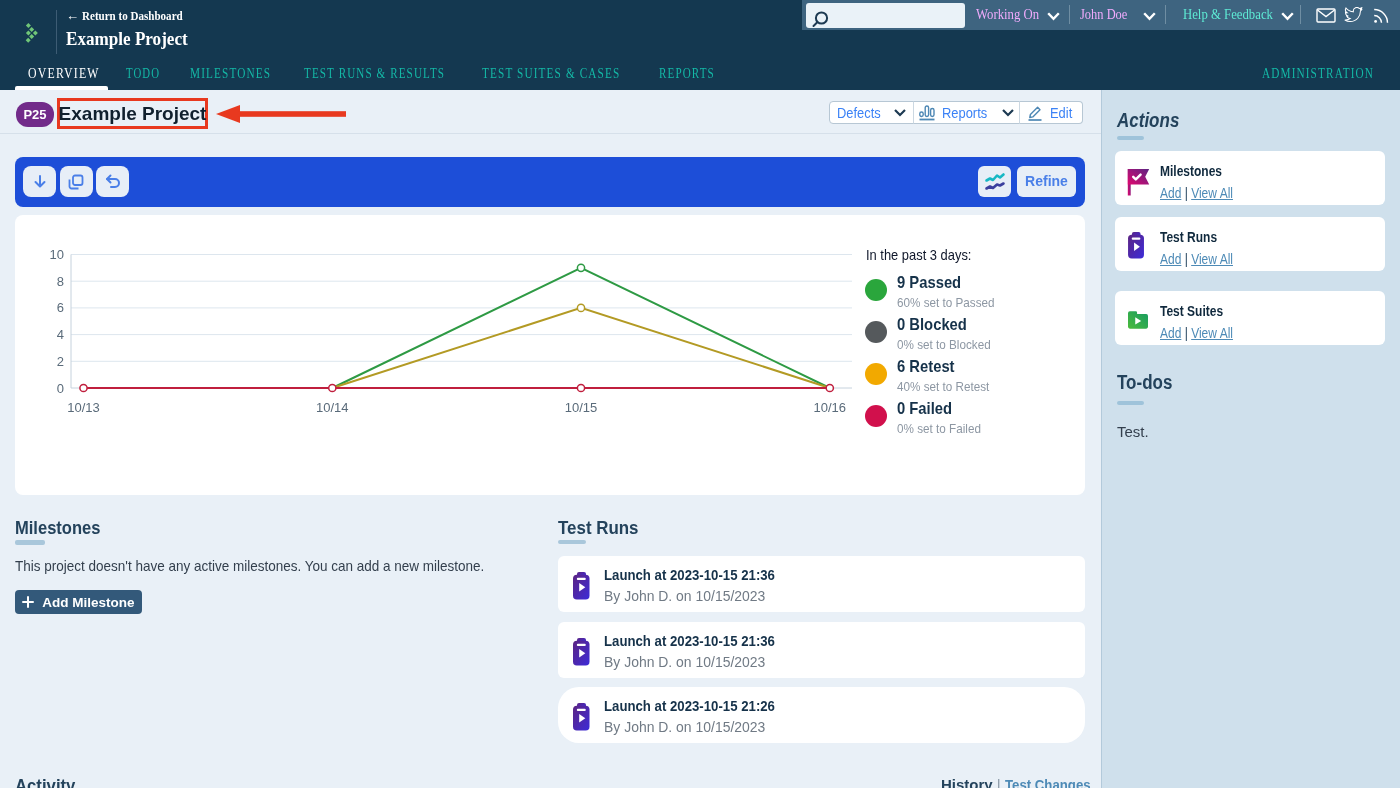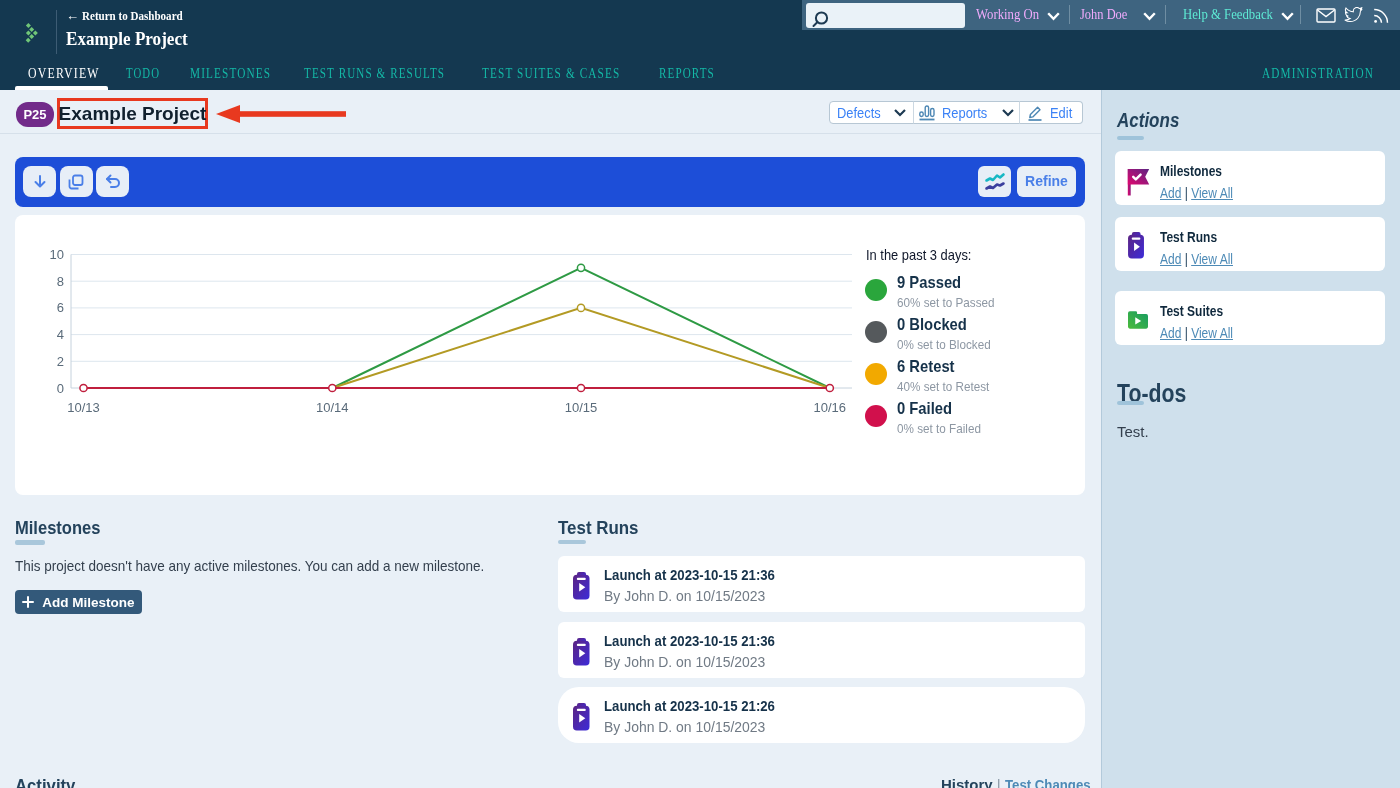--- a/index.html
+++ b/index.html
@@ -354,15 +354,15 @@
 </div>
 <div class="sbcard" style="top:291px;">
   <svg width="20" height="18" viewBox="0 0 22 19" style="position:absolute;left:13px;top:20px">
     <path d="M0 2 a2 2 0 0 1 2 -2 H8.5 a1.5 1.5 0 0 1 1.5 1.5 V3 H20 a2 2 0 0 1 2 2 V17 a2 2 0 0 1 -2 2 H2 a2 2 0 0 1 -2 -2 Z" fill="url(#gfold)"></path>
     <polygon points="8,6.5 14.5,10.5 8,14.5" fill="#fff"></polygon>
   </svg>
   <div class="t">Test Suites</div>
   <div class="l"><a>Add</a> <b>|</b> <a>View All</a></div>
 </div>
 
-<div class="sechead" style="left:1117px;top:379px;font-size:25px;"><span class="cx" style="transform:scaleX(.85)">To-dos</span></div>
+<div class="sechead" style="left:1117px;top:371px;font-size:20px;"><span class="cx" style="transform:scaleX(.85)">To-dos</span></div>
 <div class="secbar" style="left:1117px;top:401px;width:27px;height:4px;background:#9fc3da;"></div>
 <div style="position:absolute;left:1117px;top:423px;font-size:15px;color:#333f4d;">Test.</div>
 
 </body></html>

